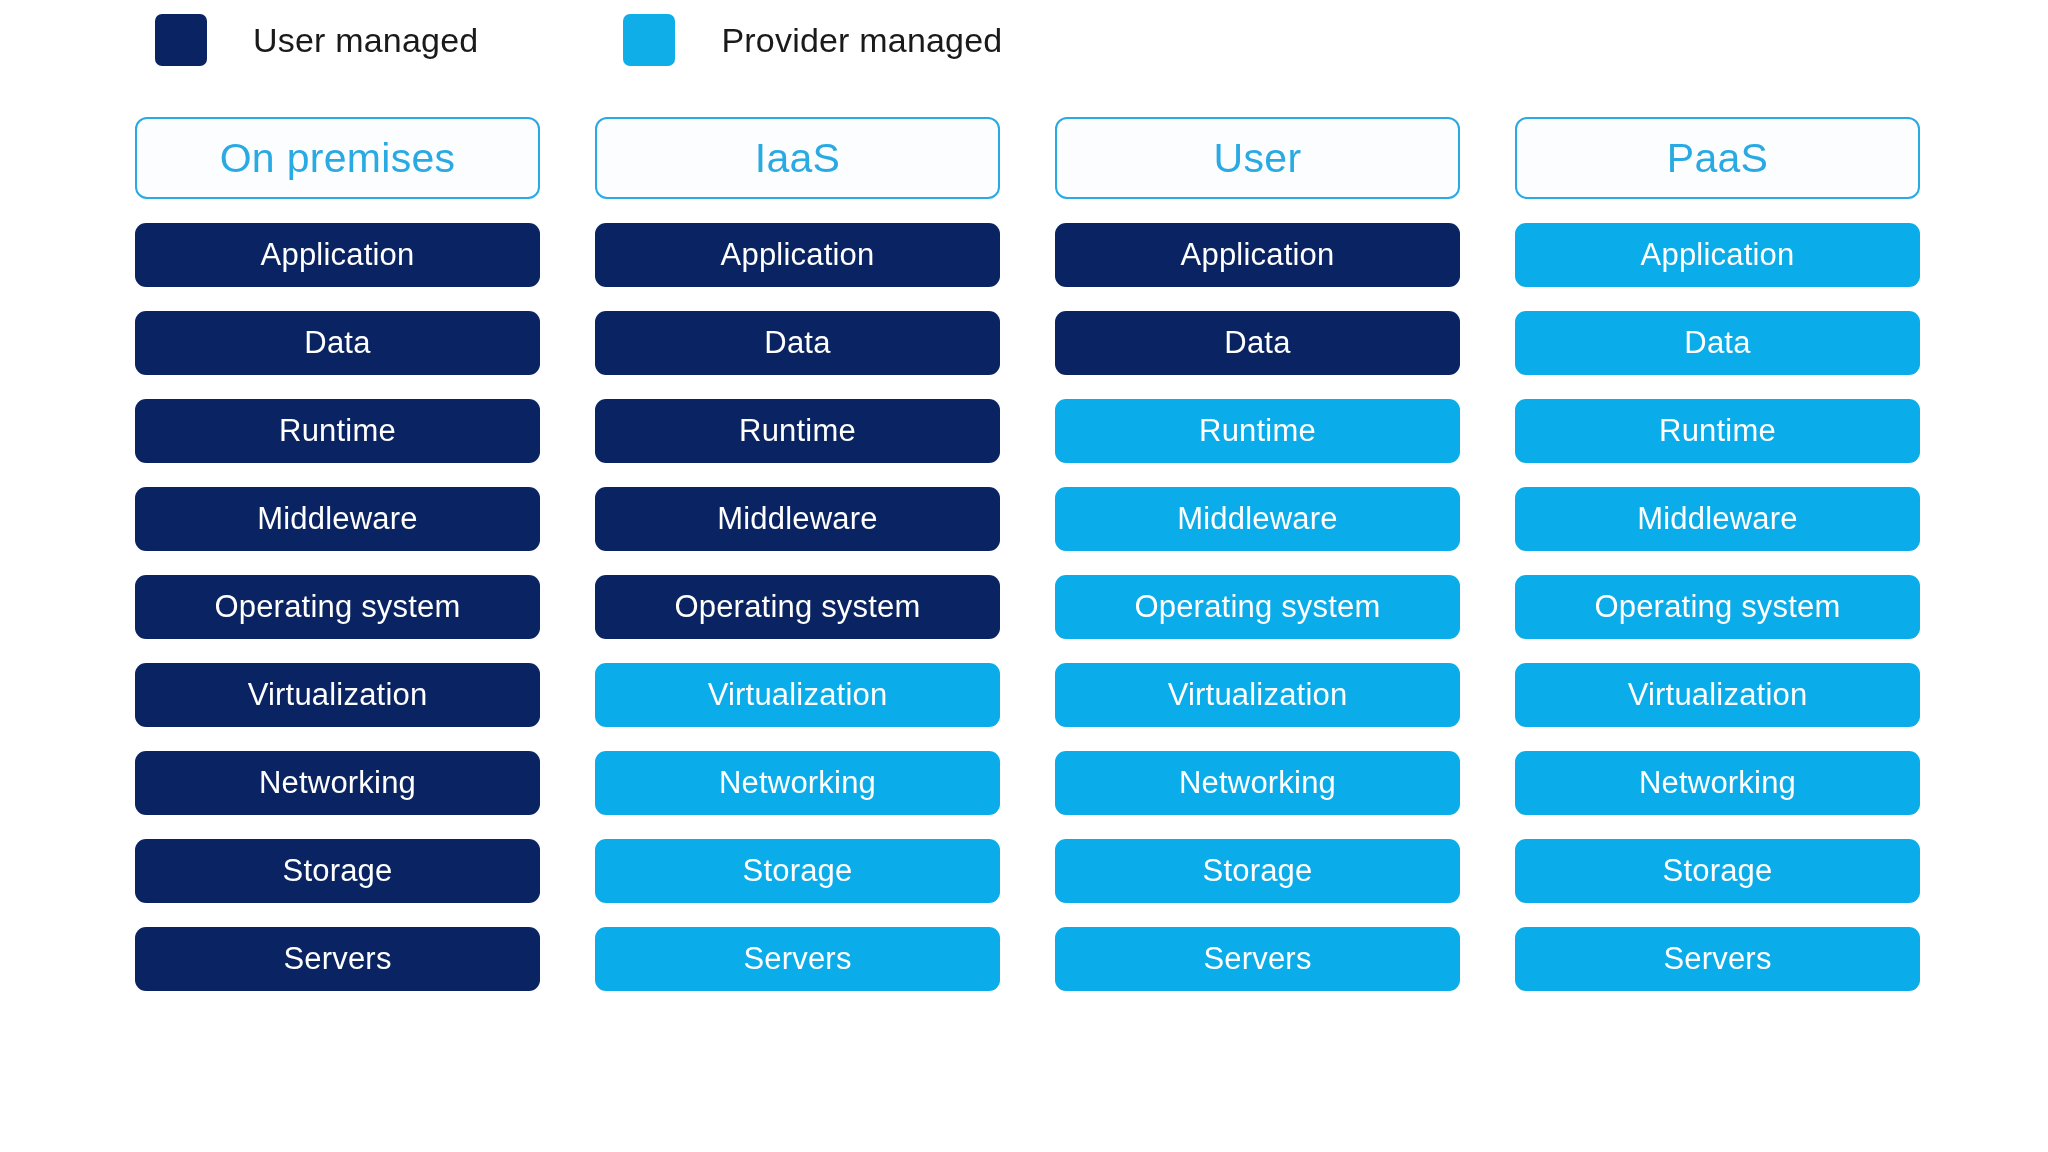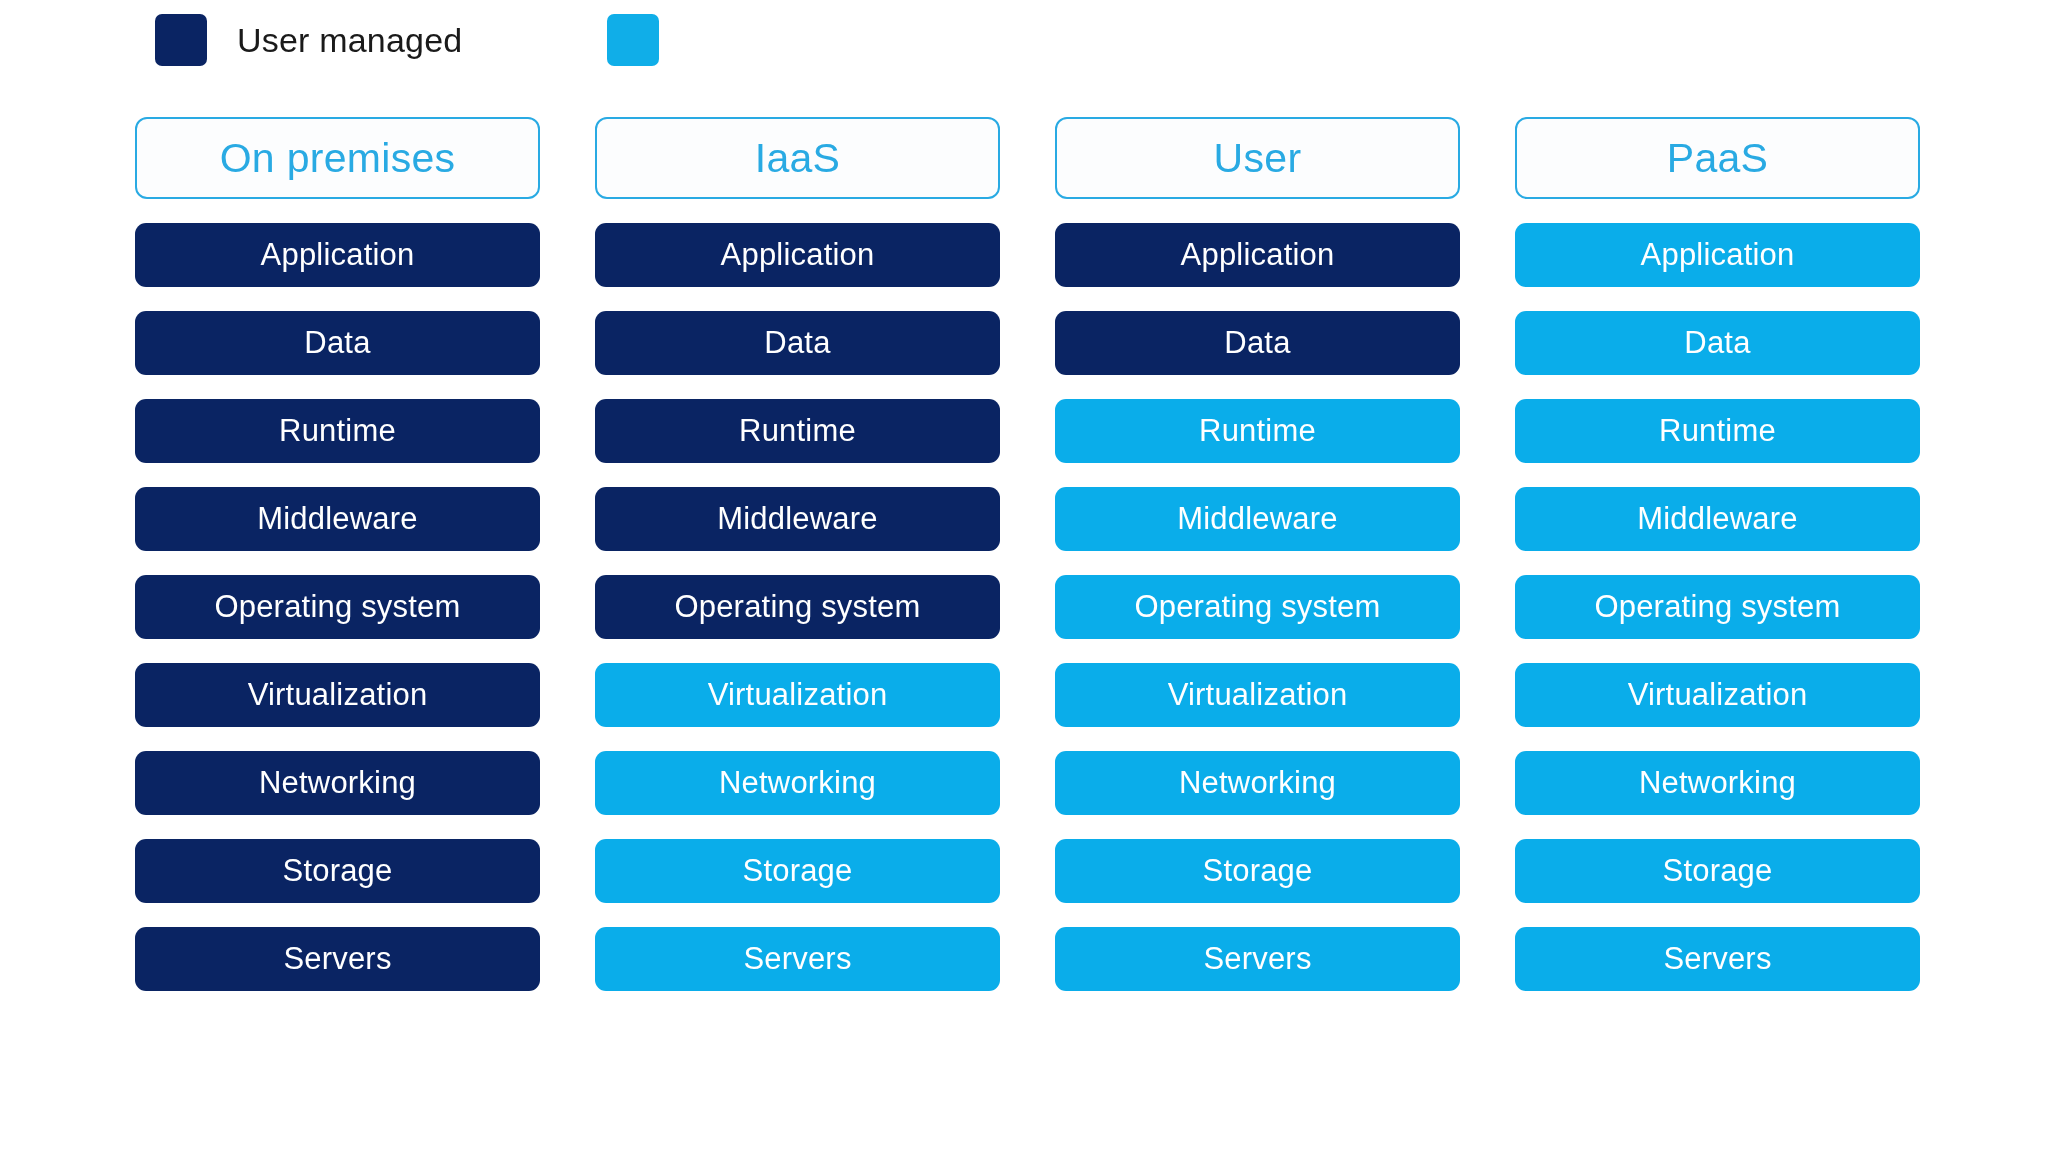--- a/index.html
+++ b/index.html
@@ -37,21 +37,21 @@
     border-radius: 7px;
     flex: 0 0 auto;
   }
   .legend-swatch.user {
     background: #0a2463;
   }
   .legend-swatch.provider {
     background: #10aee8;
   }
   .legend-label {
-    margin-left: 30px;
+    margin-left: 46px;
     font-size: 34px;
     color: #1a1a1a;
     white-space: nowrap;
     letter-spacing: 0.2px;
   }
 
   
   #matrix {
     position: absolute;
     left: 135px;
@@ -102,20 +102,21 @@
 </head>
 <body>
 
 <div id="legend">
   <div class="legend-item">
     <span class="legend-swatch user"></span>
     <span class="legend-label">User managed</span>
   </div>
   <div class="legend-item">
     <span class="legend-swatch provider"></span>
+    <span class="legend-label">Provider managed</span>
   </div>
 </div>
 
 <div id="matrix">
 
   <div class="column">
     <div class="col-header">On premises</div>
     <div class="layer user">Application</div>
     <div class="layer user">Data</div>
     <div class="layer user">Runtime</div>

